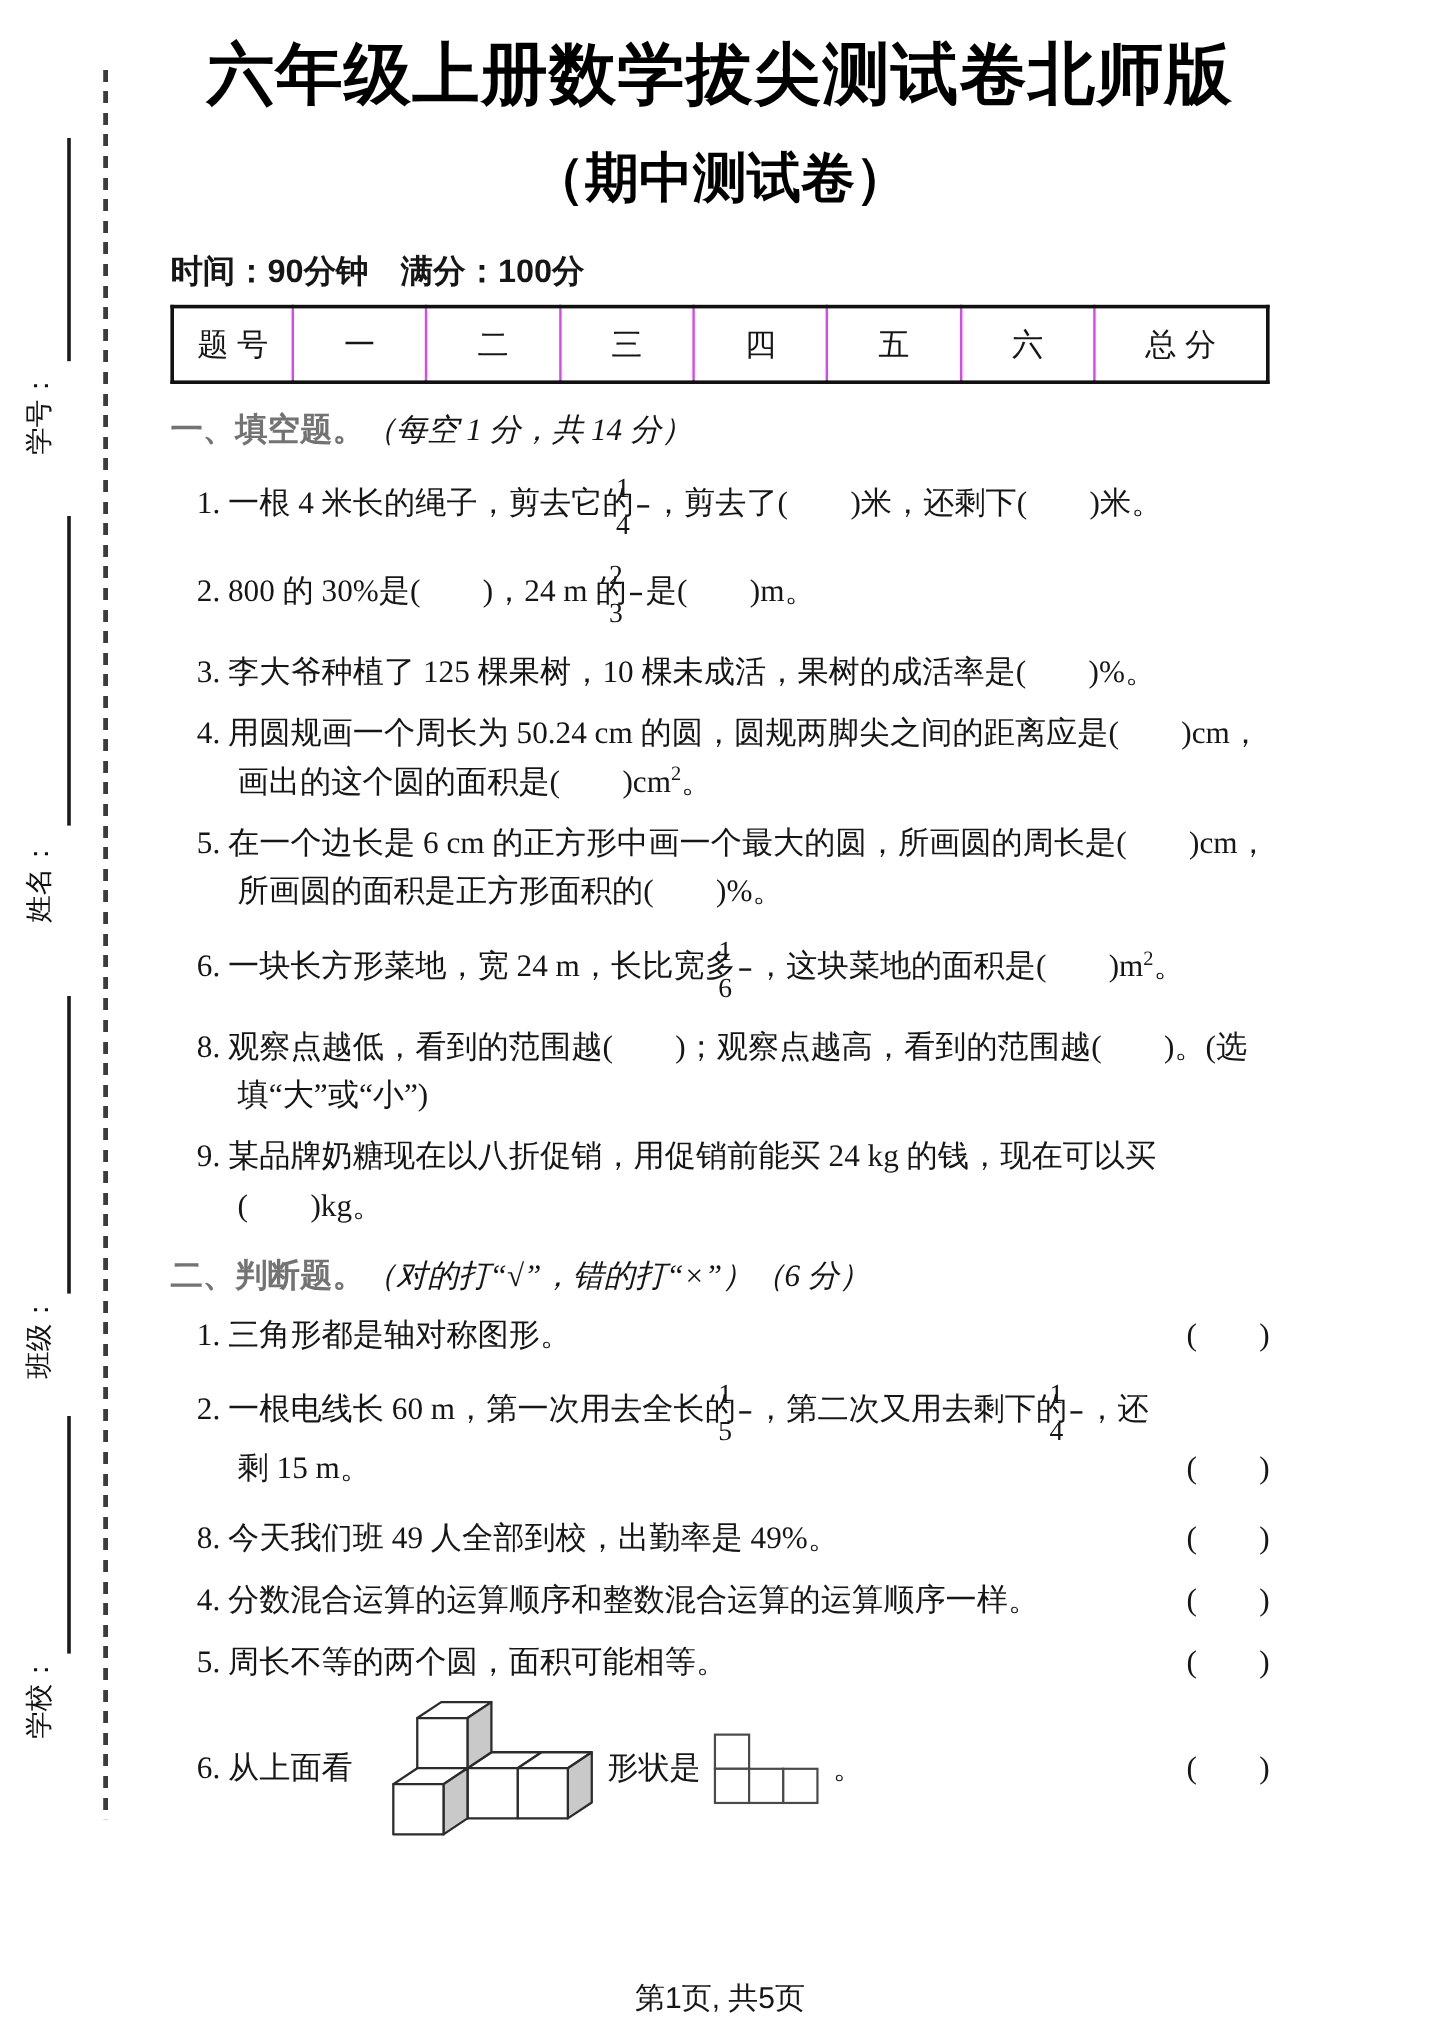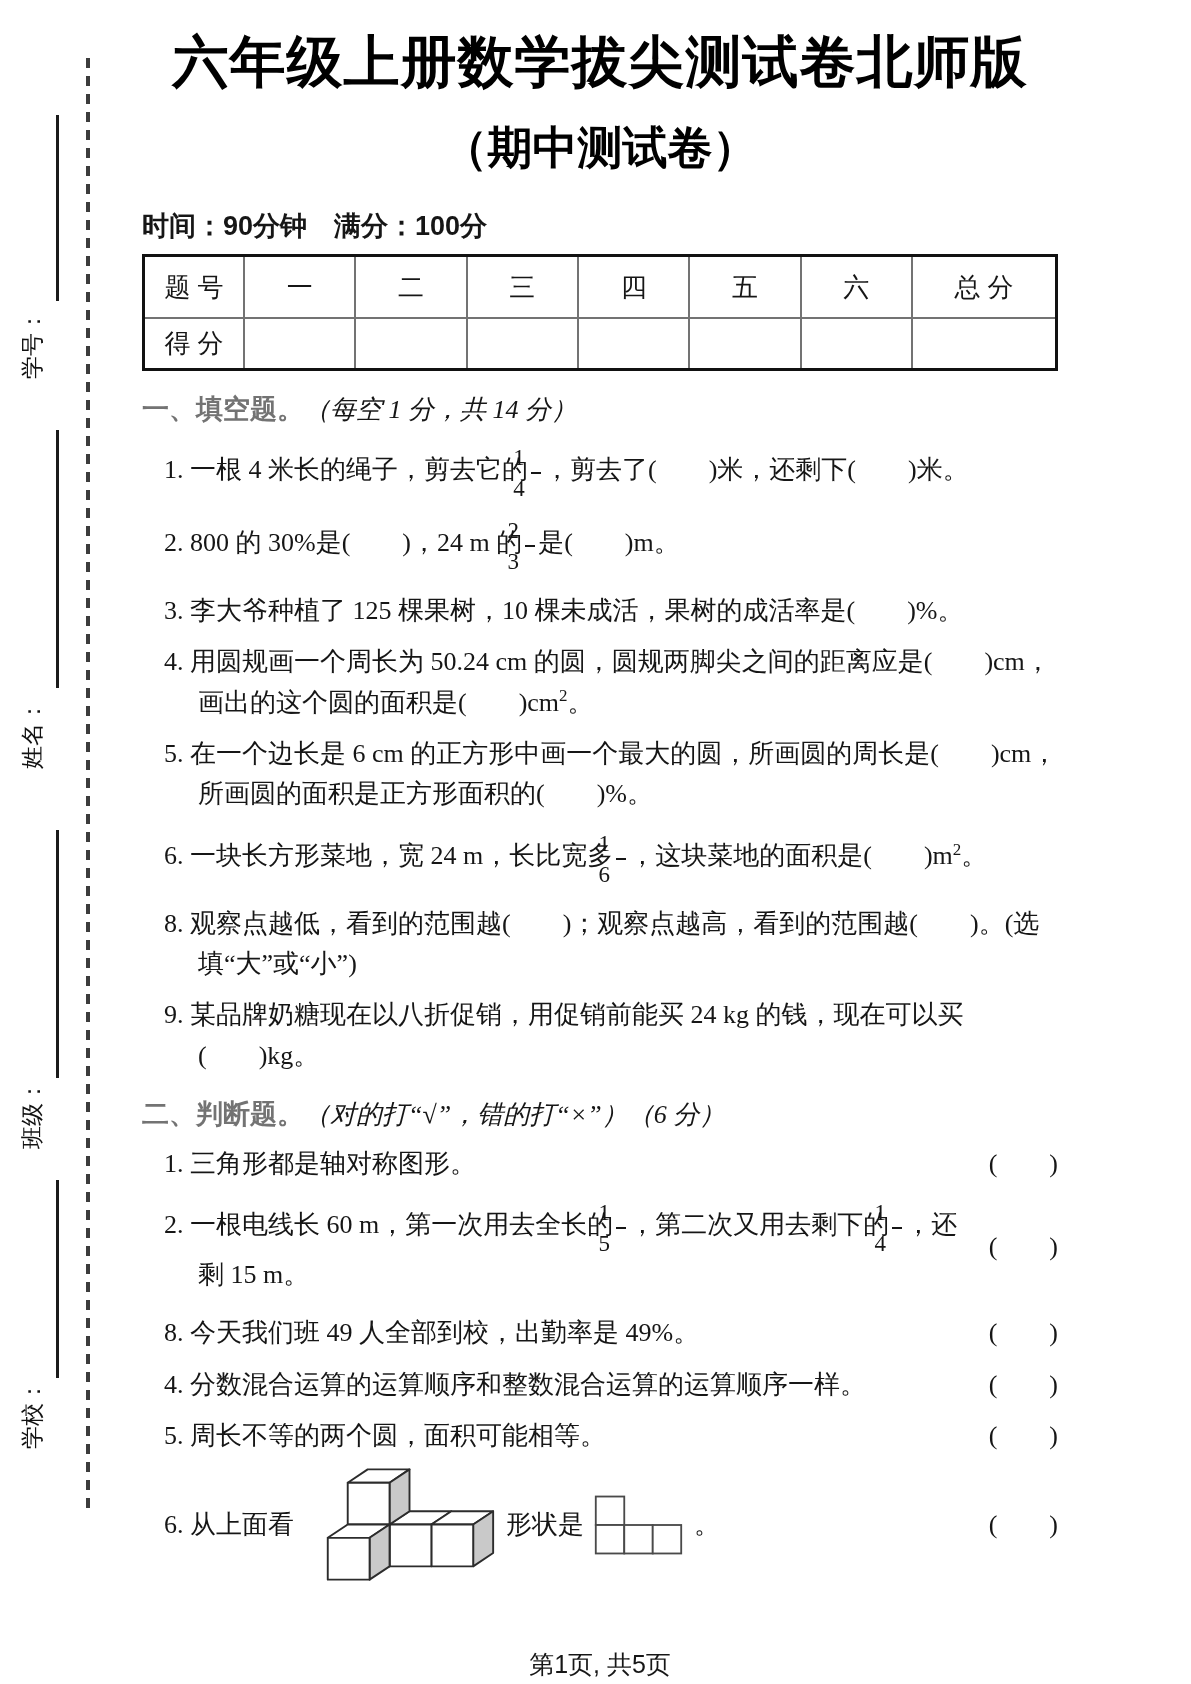--- a/index.html
+++ b/index.html
@@ -42,40 +42,40 @@
   }
   .meta{
     margin:30px 2px 10px 0;font-size:27px;font-weight:600;
     font-family:"Liberation Sans","DejaVu Sans",sans-serif;
   }
   table.score{
     width:100%;border-collapse:collapse;table-layout:fixed;
     font-family:"Liberation Sans","DejaVu Sans",sans-serif;
   }
   table.score td{
-    border:2px solid #737373;text-align:center;font-size:26px;font-weight:500;
+    border:2px solid #d946ef;text-align:center;font-size:26px;font-weight:500;
   }
   table.score{border:3px solid #111;}
   table.score tr.hrow td{height:58px;}
   table.score tr.srow td{height:47px;}
   table.score td.col0{width:96px;}
   table.score td.colLast{width:140px;}
 
   .section{margin-top:20px;}
   .section-head{font-size:27px;line-height:1.4;}
   .sh-bold{
     font-weight:bold;font-family:"Liberation Sans","DejaVu Sans",sans-serif;color:#737373;
   }
   .sh-note{font-style:italic;font-size:26px;}
   .questions{margin-top:10px;}
   .question{
     font-size:26px;line-height:1.55;margin:0 0 11px 0;
     padding-left:22px;
   }
-  .q-flex{display:flex;align-items:center;}
+  .q-flex{display:flex;align-items:flex-end;}
   .q-flex .q-content{flex:1 1 auto;padding-right:14px;}
   .q-paren{flex:0 0 auto;white-space:nowrap;}
   .q-content{display:block;padding-left:34px;text-indent:-34px;}
   .question.has-frac{margin-top:16px;margin-bottom:18px;}
   .frac{
     display:inline-block;vertical-align:middle;text-align:center;
     line-height:1;margin:0 3px;
   }
   .frac .num{display:block;border-bottom:2px solid #161616;padding:1px 5px 3px;font-size:23px;}
   .frac .den{display:block;padding-top:3px;font-size:23px;}
@@ -122,30 +122,20 @@
       <tbody>
         <tr class="hrow" id="score-head-row">
             <td class="col0">题 号</td>
             <td>一</td>
             <td>二</td>
             <td>三</td>
             <td>四</td>
             <td>五</td>
             <td>六</td>
             <td class="colLast">总 分</td>
-          </tr>
-        <tr class="srow" id="score-row">
-            <td class="col0">得 分</td>
-            <td></td>
-            <td></td>
-            <td></td>
-            <td></td>
-            <td></td>
-            <td></td>
-            <td class="colLast"></td>
           </tr>
       </tbody>
     </table>
 
     <div id="sections">
         <div class="section">
           <div class="section-head"><span class="sh-bold">一、填空题。</span><span class="sh-note">（每空 1 分，共 14 分）</span></div>
           <div class="questions">
             <div class="question has-frac">
               <span class="q-content"><span>1. 一根 4 米长的绳子，剪去它的</span><span class="frac"><span class="num">1</span><span class="den">4</span></span><span>，剪去了(　　)米，还剩下(　　)米。</span></span>

